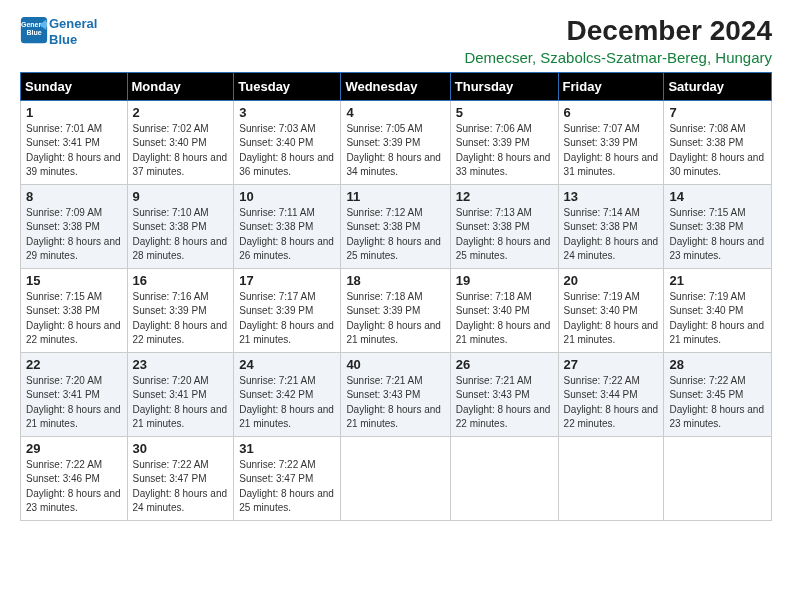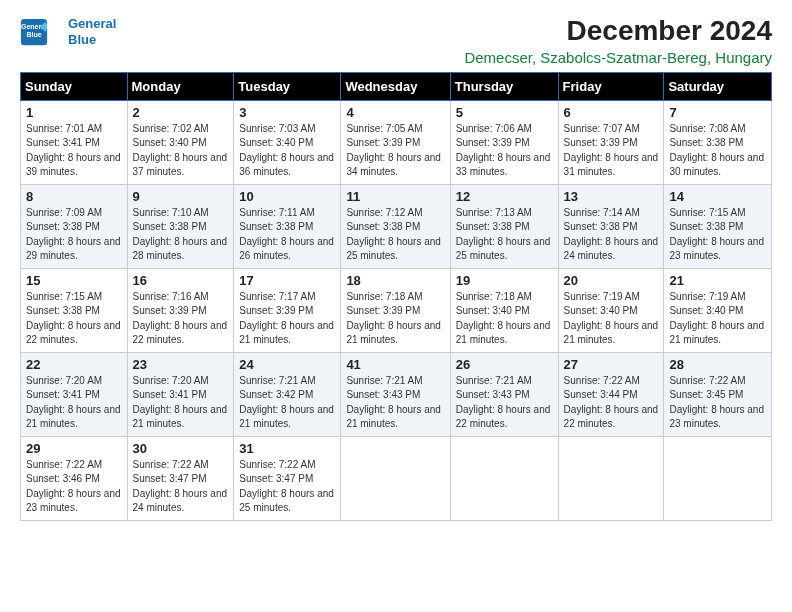--- a/index.html
+++ b/index.html
@@ -16,22 +16,22 @@
       padding: 16px 20px 10px 20px;
     }
     .header {
       display: flex;
       align-items: flex-start;
       justify-content: space-between;
       margin-bottom: 6px;
     }
     .logo {
       display: flex;
-      align-items: center;
-      gap: 20px;
+      align-items: flex-start;
+      gap: 1px;
     }
     .logo-text {
       font-size: 13px;
       font-weight: bold;
       color: #333;
       line-height: 1.2;
     }
     .logo-text span {
       color: #1a6faf;
     }
@@ -323,21 +323,21 @@
       </td>
           <td>
         <span class="day-number">24</span>
         <div class="day-info">
           <div>Sunrise: 7:21 AM</div>
           <div>Sunset: 3:42 PM</div>
           <div>Daylight: 8 hours and 21 minutes.</div>
         </div>
       </td>
           <td>
-        <span class="day-number">41</span>
+        <span class="day-number">40</span>
         <div class="day-info">
           <div>Sunrise: 7:21 AM</div>
           <div>Sunset: 3:43 PM</div>
           <div>Daylight: 8 hours and 21 minutes.</div>
         </div>
       </td>
           <td>
         <span class="day-number">26</span>
         <div class="day-info">
           <div>Sunrise: 7:21 AM</div>

